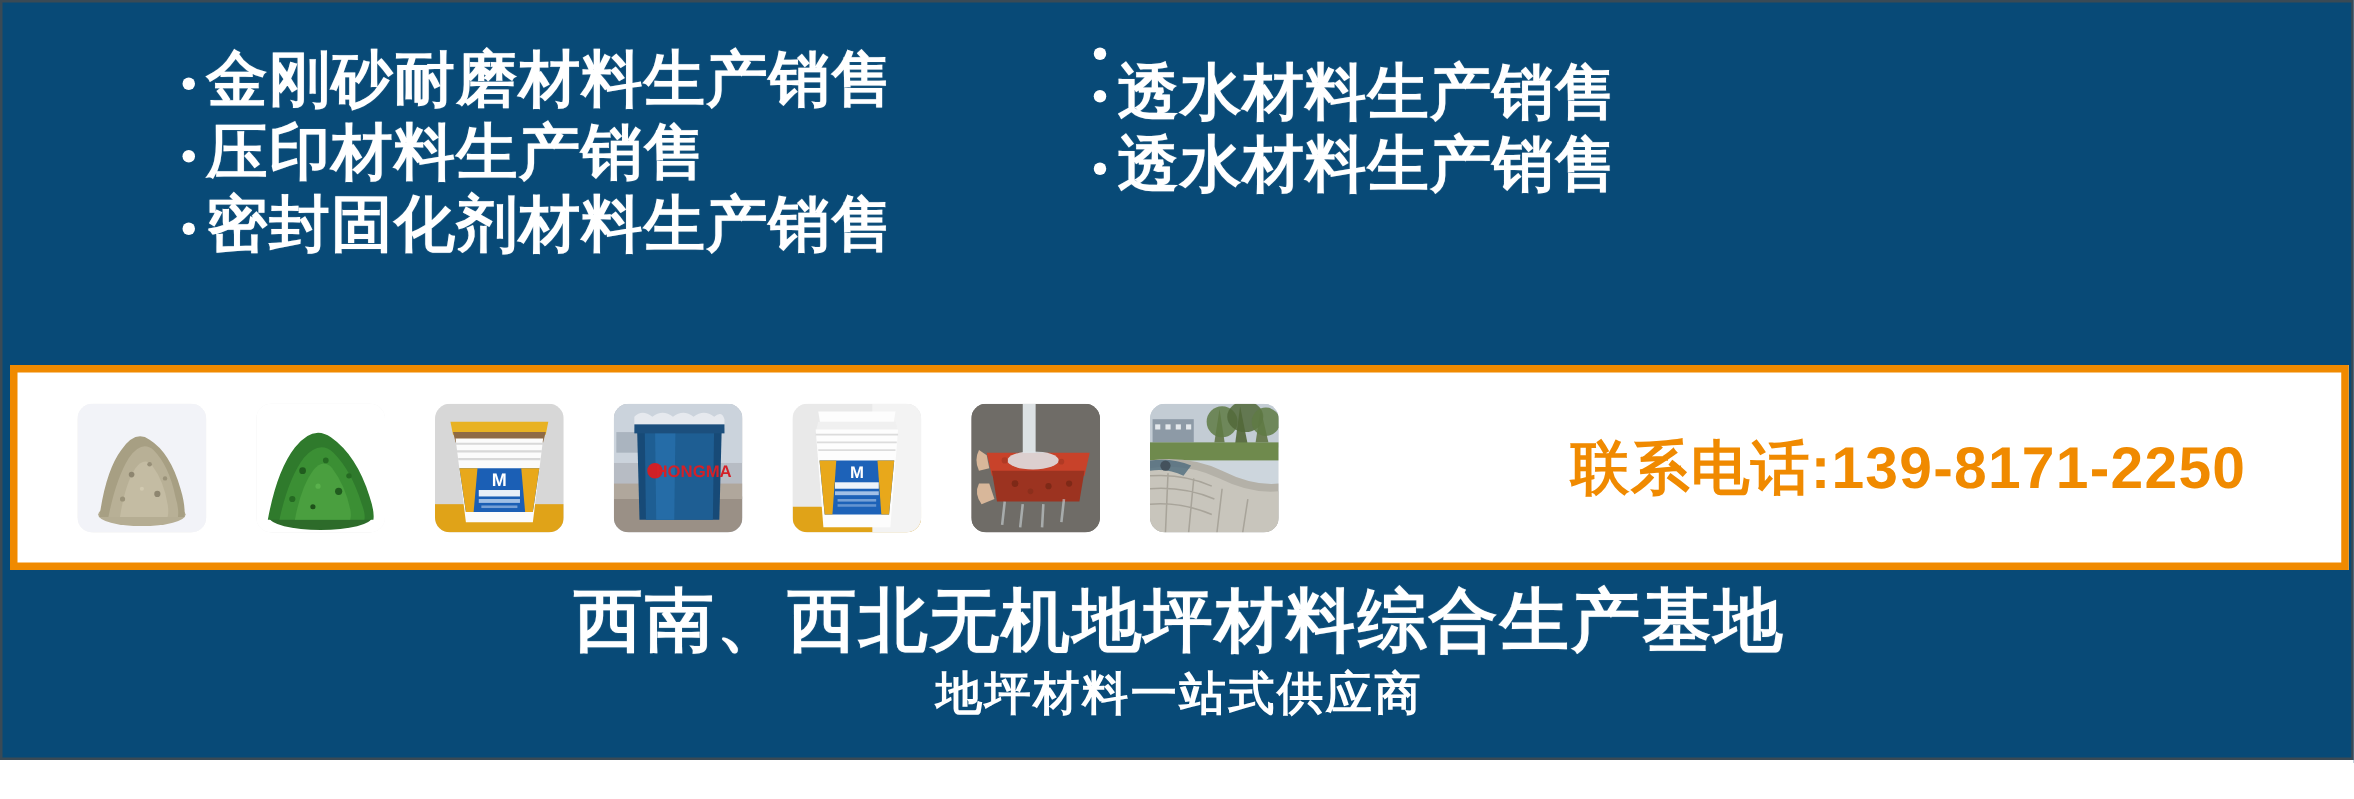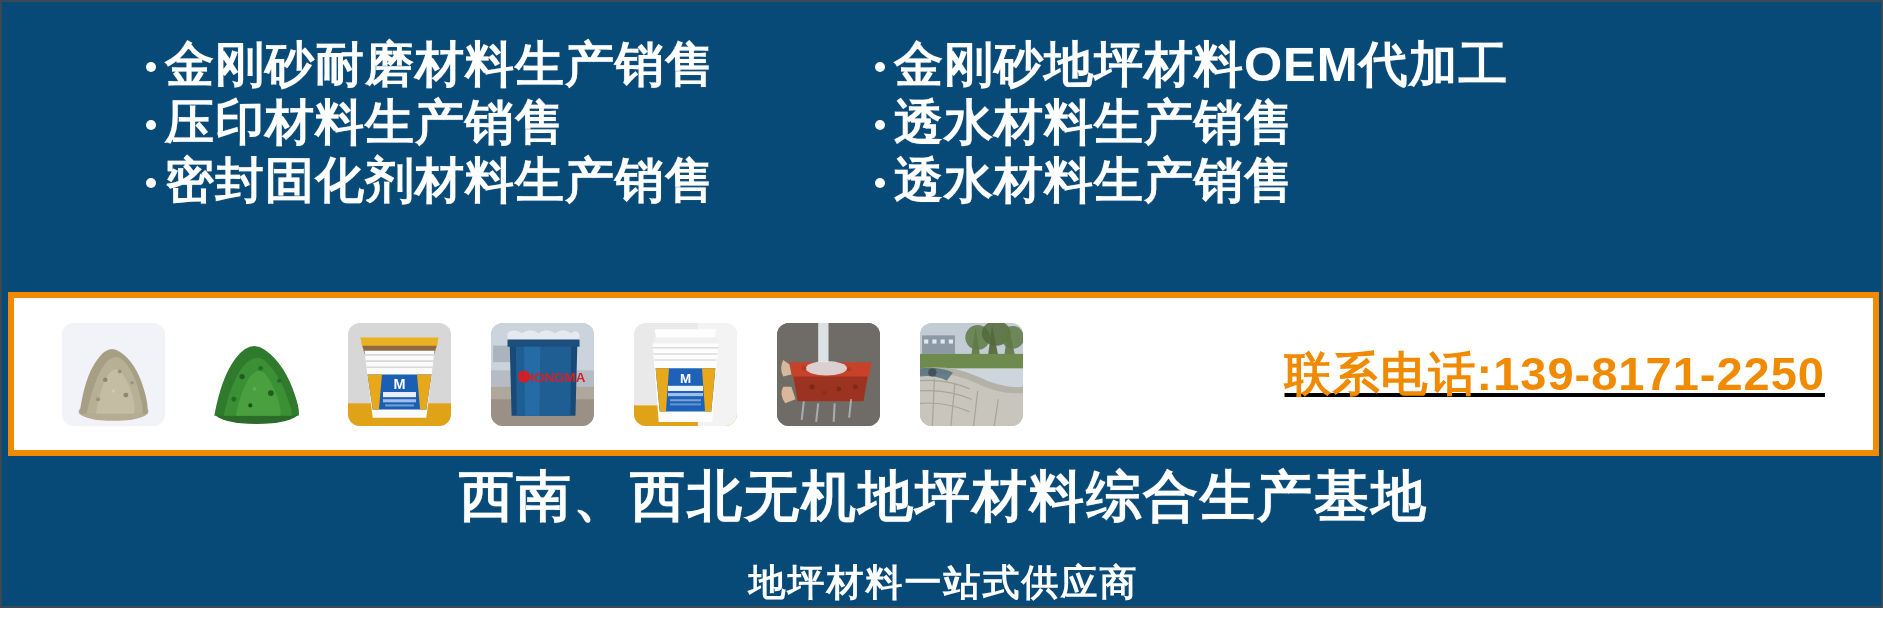--- a/index.html
+++ b/index.html
@@ -85,24 +85,23 @@
     border-radius: 12px;
     overflow: hidden;
     position: relative;
     flex: 0 0 auto;
     background: #f4f4f4;
   }
   .product-thumb svg { display: block; width: 100%; height: 100%; }
 
   #phone-wrap {
     margin-left: auto;
-    padding-right: 48px;
+    padding-right: 76px;
     display: flex;
     align-items: flex-end;
-    text-decoration: underline;
   }
   #phone-text {
     color: #f08a00;
     font-size: 47px;
     font-weight: bold;
     letter-spacing: 1px;
     white-space: nowrap;
     font-family: "Liberation Sans", "DejaVu Sans", sans-serif;
   }
 
@@ -123,21 +122,21 @@
   #headline {
     color: #ffffff;
     font-size: 55px;
     font-weight: bold;
     letter-spacing: 2px;
     white-space: nowrap;
     line-height: 1.18;
     text-shadow: 0 0 1px rgba(255,255,255,.4);
   }
   #subheadline {
-    margin-top: 29px;
+    margin-top: 1px;
     color: #ffffff;
     font-size: 37px;
     font-weight: bold;
     letter-spacing: 2px;
     white-space: nowrap;
   }
 </style>
 </head>
 <body>
 
@@ -156,21 +155,20 @@
       </div>
       <div class="bullet-line">
         <span class="bullet-dot"></span>
         <span>密封固化剂材料生产销售</span>
       </div>
     </div>
 
     <div class="bullet-col" id="bullets-right">
       <div class="bullet-line">
         <span class="bullet-dot"></span>
-        <span>金刚砂地坪材料OEM代加工</span>
       </div>
       <div class="bullet-line">
         <span class="bullet-dot"></span>
         <span>透水材料生产销售</span>
       </div>
       <div class="bullet-line">
         <span class="bullet-dot"></span>
         <span>透水材料生产销售</span>
       </div>
     </div>

